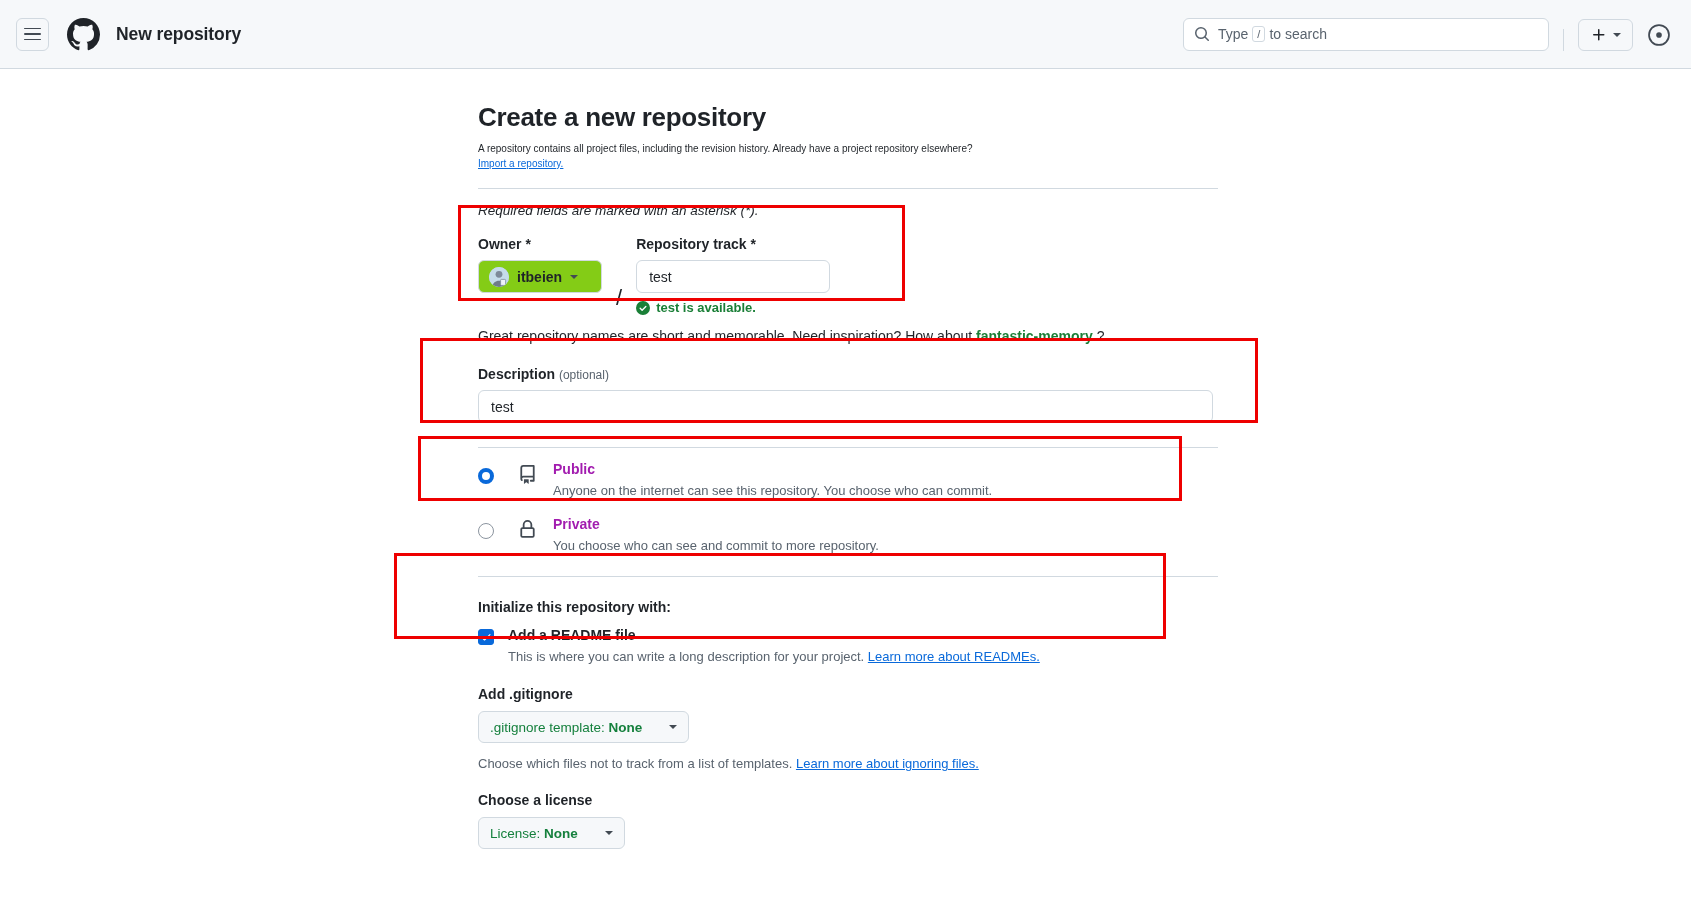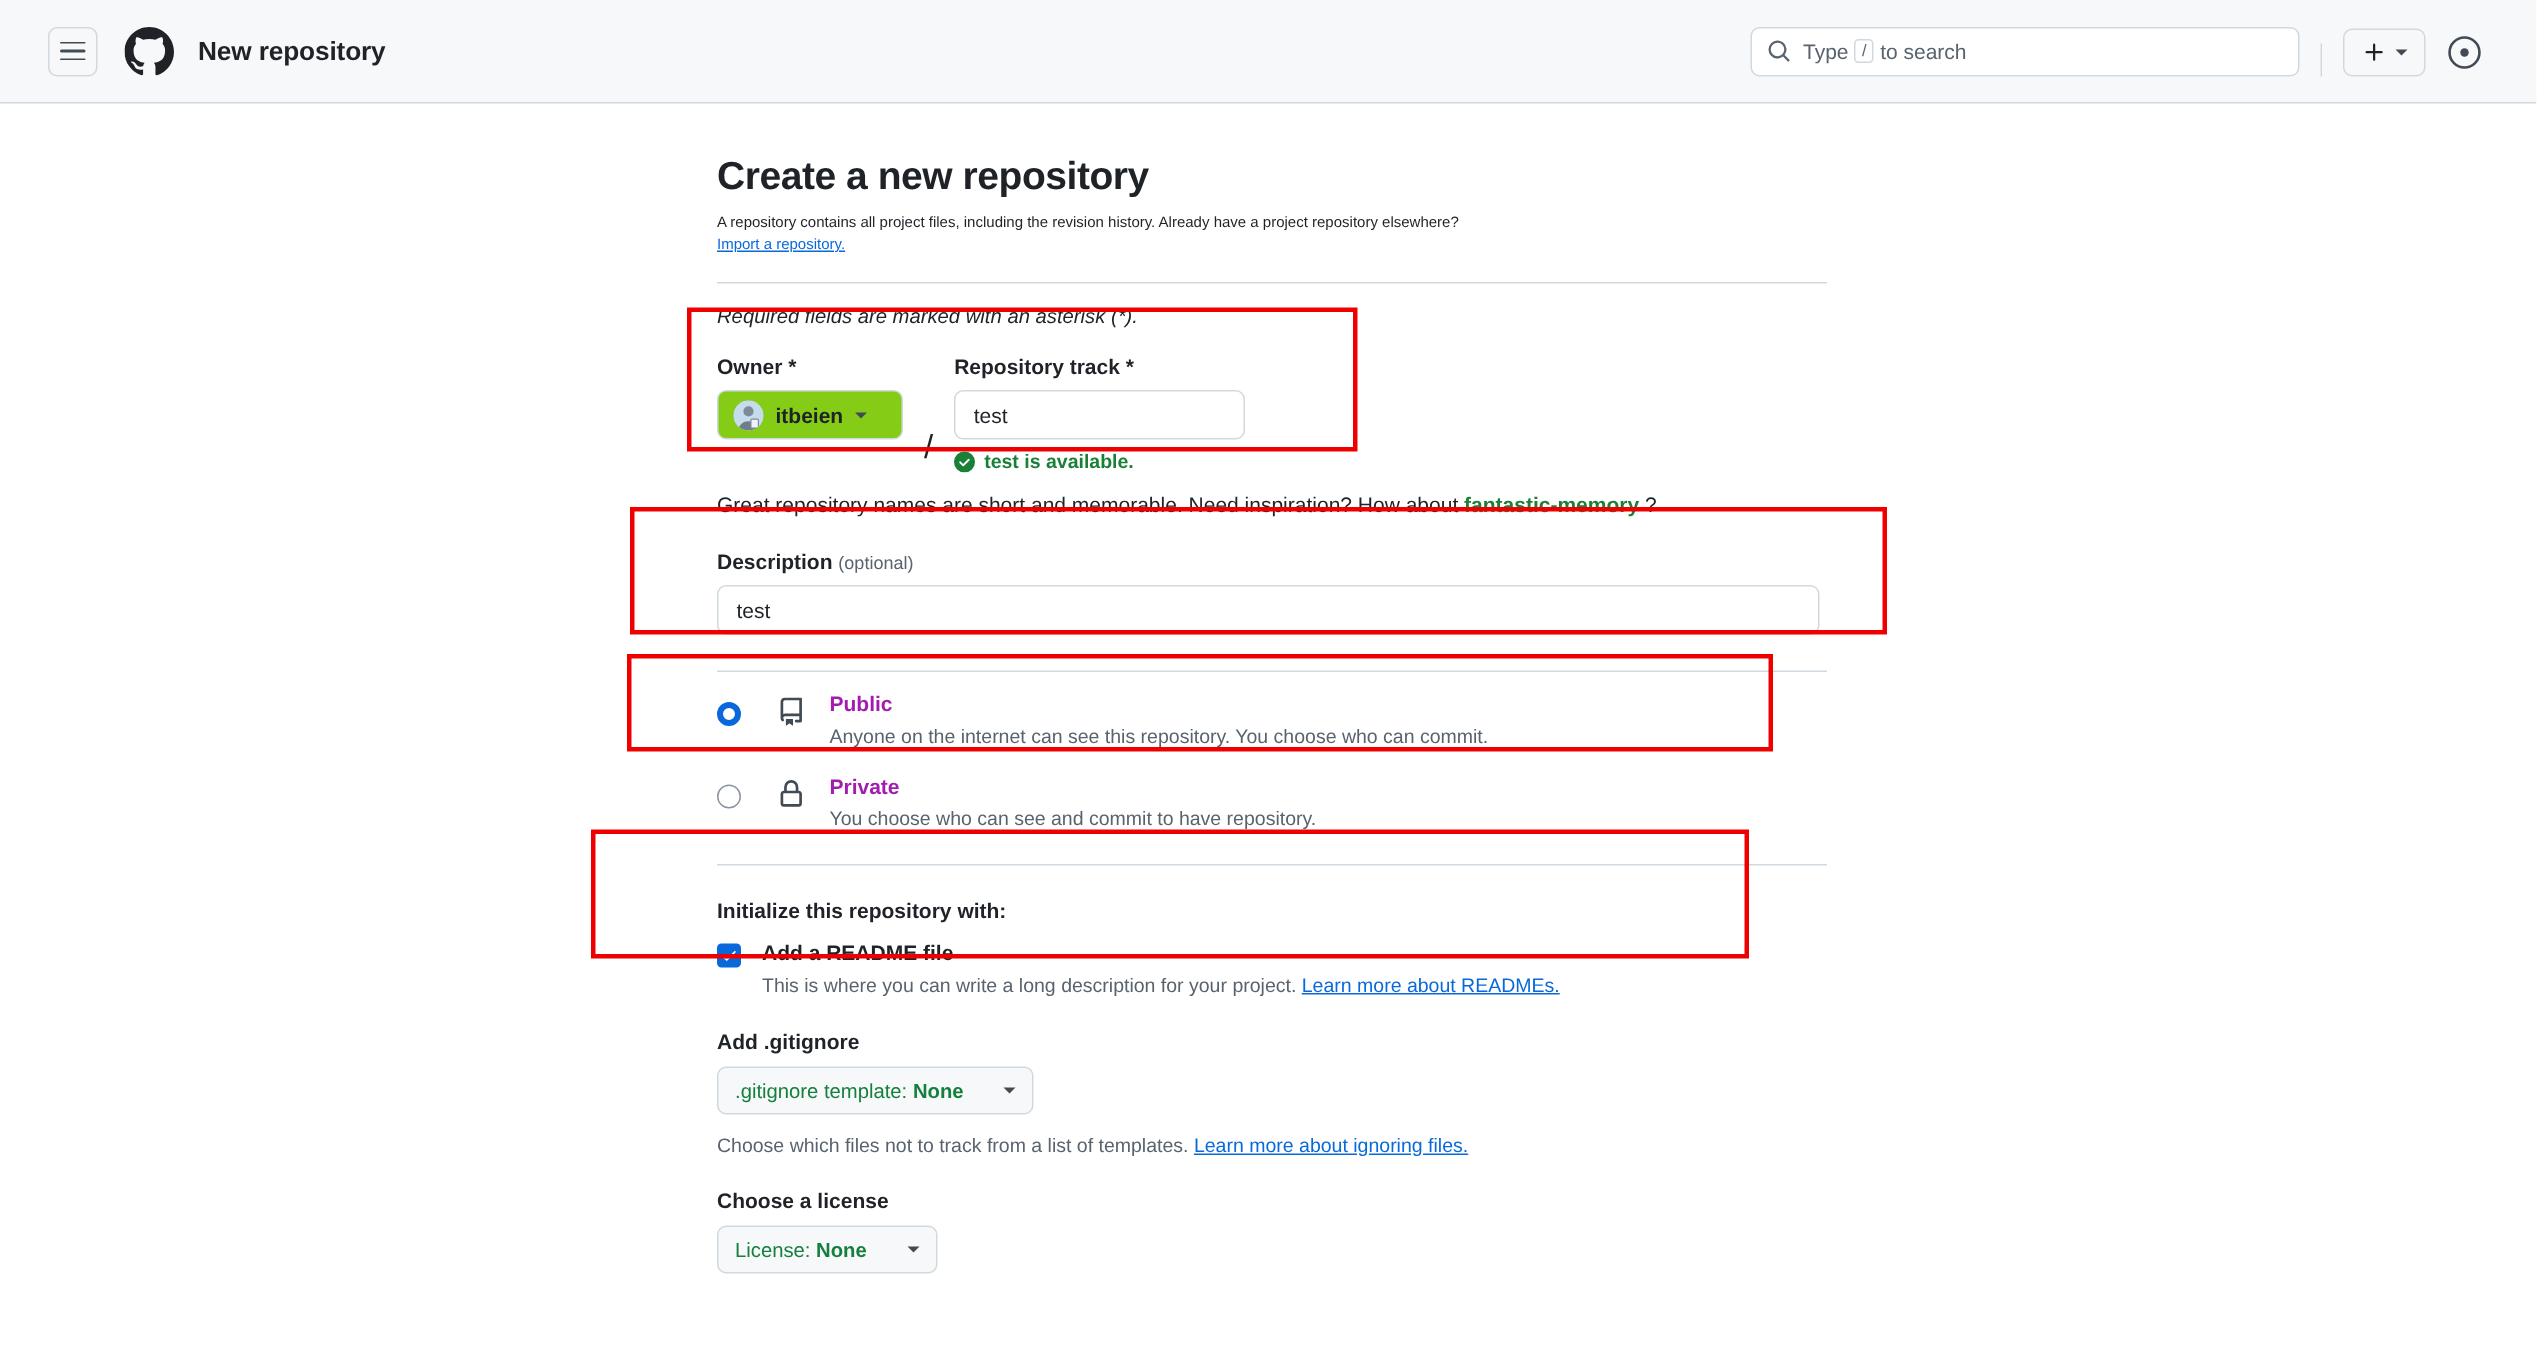--- a/index.html
+++ b/index.html
@@ -12,21 +12,21 @@
     color: #1f2328;
   }
 
   
   .header {
     height: 69px;
     background: #f6f8fa;
     border-bottom: 1px solid #d1d9e0;
     display: flex;
     align-items: center;
-    padding: 0 32px;
+    padding: 0 16px;
     position: relative;
   }
   .hamburger {
     width: 33px; height: 33px;
     border: 1px solid #d1d9e0;
     border-radius: 6px;
     background: #f6f8fa;
     display: flex; flex-direction: column;
     align-items: center; justify-content: center;
     gap: 4px;
@@ -390,21 +390,21 @@
 
       <div class="vis-row" style="margin-top:7px">
         <span class="radio"></span>
         <span class="vis-icon">
           <svg width="19" height="19" viewBox="0 0 16 16">
             <path fill="#424a53" d="M4 4a4 4 0 0 1 8 0v2h.25c.966 0 1.75.784 1.75 1.75v5.5A1.75 1.75 0 0 1 12.25 15h-8.5A1.75 1.75 0 0 1 2 13.25v-5.5C2 6.784 2.784 6 3.75 6H4Zm8.25 3.5h-8.5a.25.25 0 0 0-.25.25v5.5c0 .138.112.25.25.25h8.5a.25.25 0 0 0 .25-.25v-5.5a.25.25 0 0 0-.25-.25ZM10.5 6V4a2.5 2.5 0 1 0-5 0v2Z"></path>
           </svg>
         </span>
         <span class="vis-text">
           <span class="vis-title" style="display:block">Private</span>
-          <span class="vis-desc" style="display:block">You choose who can see and commit to have repository.</span>
+          <span class="vis-desc" style="display:block">You choose who can see and commit to more repository.</span>
         </span>
       </div>
     </div>
 
     <hr class="hr" style="margin:18px 0 0 0">
 
     <div class="init-block">
       <div class="init-title">Initialize this repository with:</div>
 
       <div class="chk-row">

